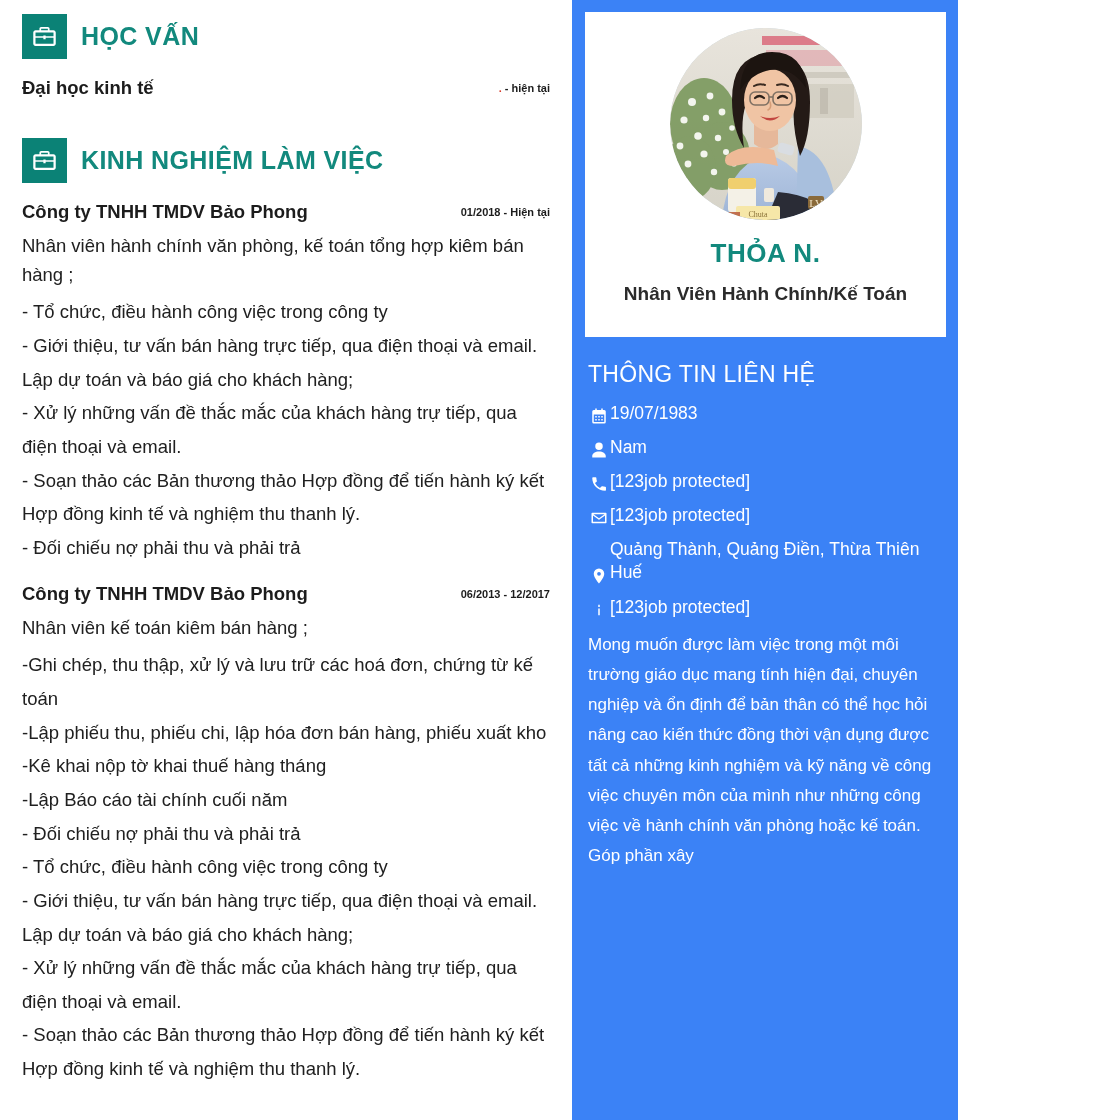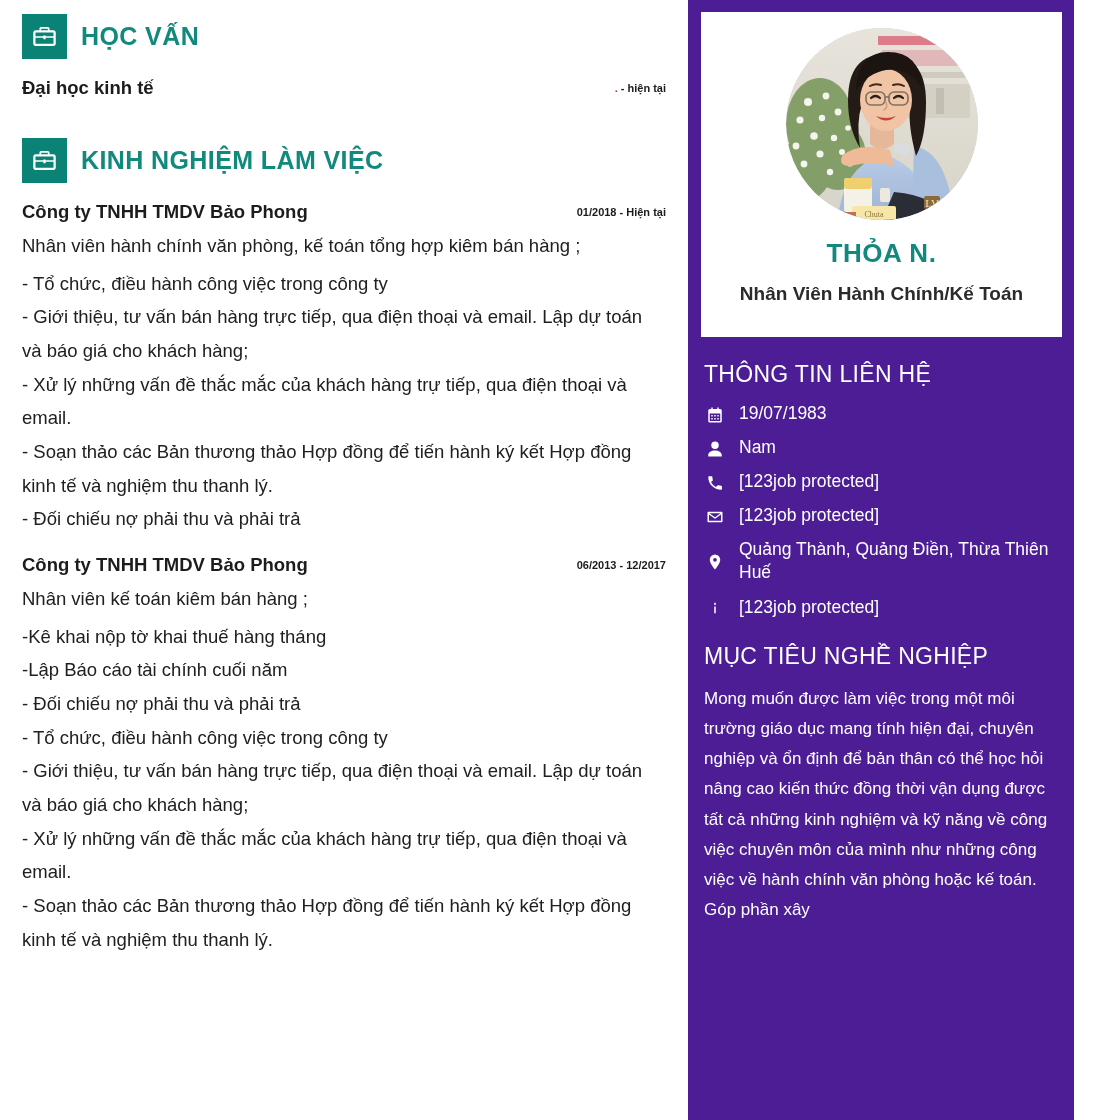--- a/index.html
+++ b/index.html
@@ -15,21 +15,21 @@
   .cv {
     position: relative;
     width: 1106px;
     height: 1120px;
     display: flex;
     background: #ffffff;
   }
 
   
   .left-col {
-    width: 688px;
+    width: 572px;
     height: 1120px;
     background: #ffffff;
     padding: 14px 22px 0 22px;
     overflow: hidden;
   }
 
   .section { margin-bottom: 4px; }
 
   .section-head {
     display: flex;
@@ -95,21 +95,21 @@
     line-height: 1.82;
   }
 
   .gap-lg { height: 30px; }
   .gap-md { height: 16px; }
 
   
   .right-col {
     width: 386px;
     height: 1120px;
-    background: #4c1d95;
+    background: #3b82f6;
     padding: 8px 0 0 0;
     position: relative;
     overflow: hidden;
   }
 
   .photo-card {
     background: #ffffff;
     margin: 4px 12px 0 13px;
     padding: 16px 14px 18px 14px;
     text-align: center;
@@ -148,22 +148,21 @@
     font-size: 23px;
     font-weight: normal;
     letter-spacing: 0.3px;
     margin: 24px 0 14px 0;
   }
 
   .contact-list { list-style: none; }
 
   .contact-item {
     display: flex;
-    align-items: center;
-    gap: 13px;
+    align-items: flex-end;
     margin-bottom: 11px;
     color: #ffffff;
     font-size: 17.5px;
     line-height: 1.32;
   }
 
   .ci-icon {
     flex: 0 0 22px;
     width: 22px;
     display: flex;
@@ -234,20 +233,22 @@
 
       <div class="gap-md"></div>
 
       <div class="entry">
         <div class="entry-head">
           <span class="entry-title">Công ty TNHH TMDV Bảo Phong</span>
           <span class="entry-date">06/2013 - 12/2017</span>
         </div>
         <div class="entry-sub">Nhân viên kế toán kiêm bán hàng ;</div>
         <ul class="bullets">
+          <li>-Ghi chép, thu thập, xử lý và lưu trữ các hoá đơn, chứng từ kế toán</li>
+          <li>-Lập phiếu thu, phiếu chi, lập hóa đơn bán hàng, phiếu xuất kho</li>
           <li>-Kê khai nộp tờ khai thuế hàng tháng</li>
           <li>-Lập Báo cáo tài chính cuối năm</li>
           <li>- Đối chiếu nợ phải thu và phải trả</li>
           <li>- Tổ chức, điều hành công việc trong công ty</li>
           <li>- Giới thiệu, tư vấn bán hàng trực tiếp, qua điện thoại và email. Lập dự toán và báo giá cho khách hàng;</li>
           <li>- Xử lý những vấn đề thắc mắc của khách hàng trự tiếp, qua điện thoại và email.</li>
           <li>- Soạn thảo các Bản thương thảo Hợp đồng để tiến hành ký kết Hợp đồng kinh tế và nghiệm thu thanh lý.</li>
         </ul>
       </div>
     </div>
@@ -402,17 +403,16 @@
         <li class="contact-item">
           <span class="ci-icon">
             <svg width="18" height="18" viewBox="0 0 24 24">
                 <path d="M11 8h2V5h-2v3zm0 11h2v-9h-2v9z"></path>
               </svg>
           </span>
           <span class="ci-text">[123job protected]</span>
         </li>
       </ul>
 
-      <div class="side-title">MỤC TIÊU NGHỀ NGHIỆP</div>
       <div class="objective">Mong muốn được làm việc trong một môi trường giáo dục mang tính hiện đại, chuyên nghiệp và ổn định để bản thân có thể học hỏi nâng cao kiến thức đồng thời vận dụng được tất cả những kinh nghiệm và kỹ năng về công việc chuyên môn của mình như những công việc về hành chính văn phòng hoặc kế toán. Góp phần xây</div>
     </div>
   </div>
 </div>
 
 </body></html>

